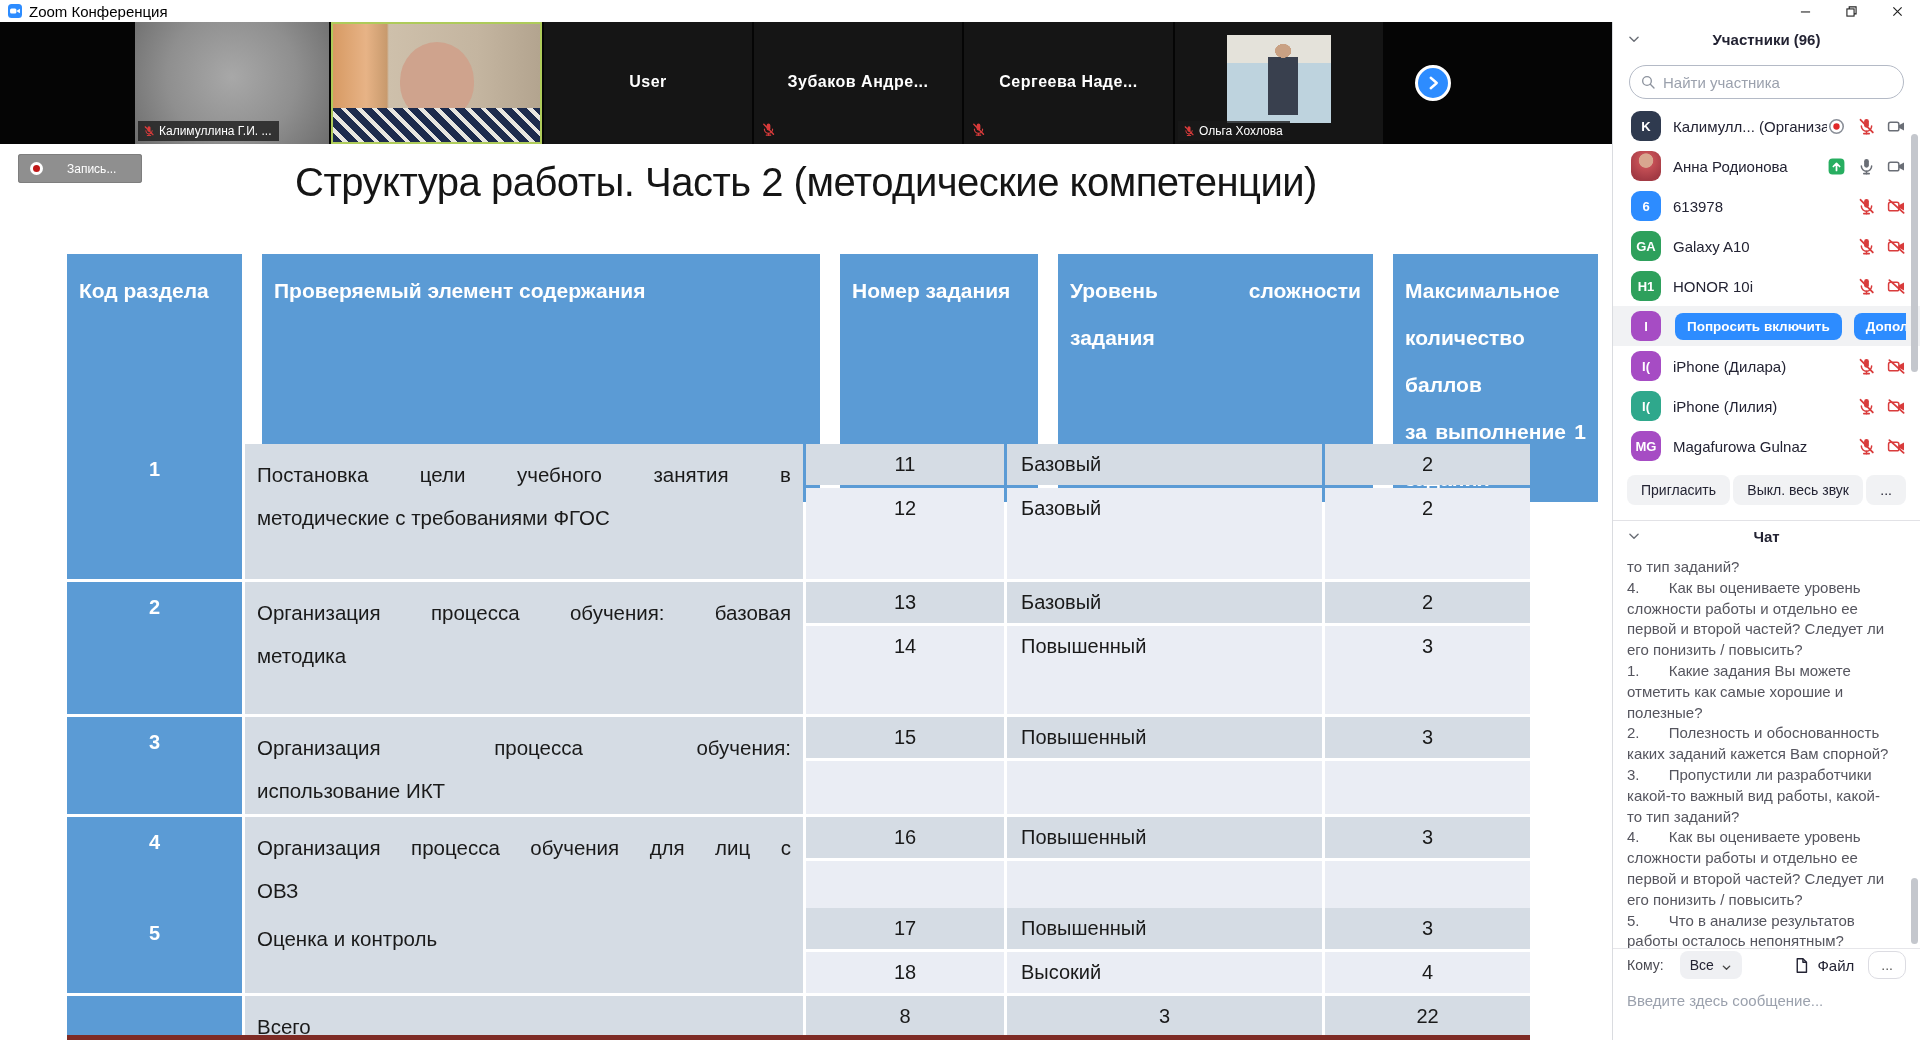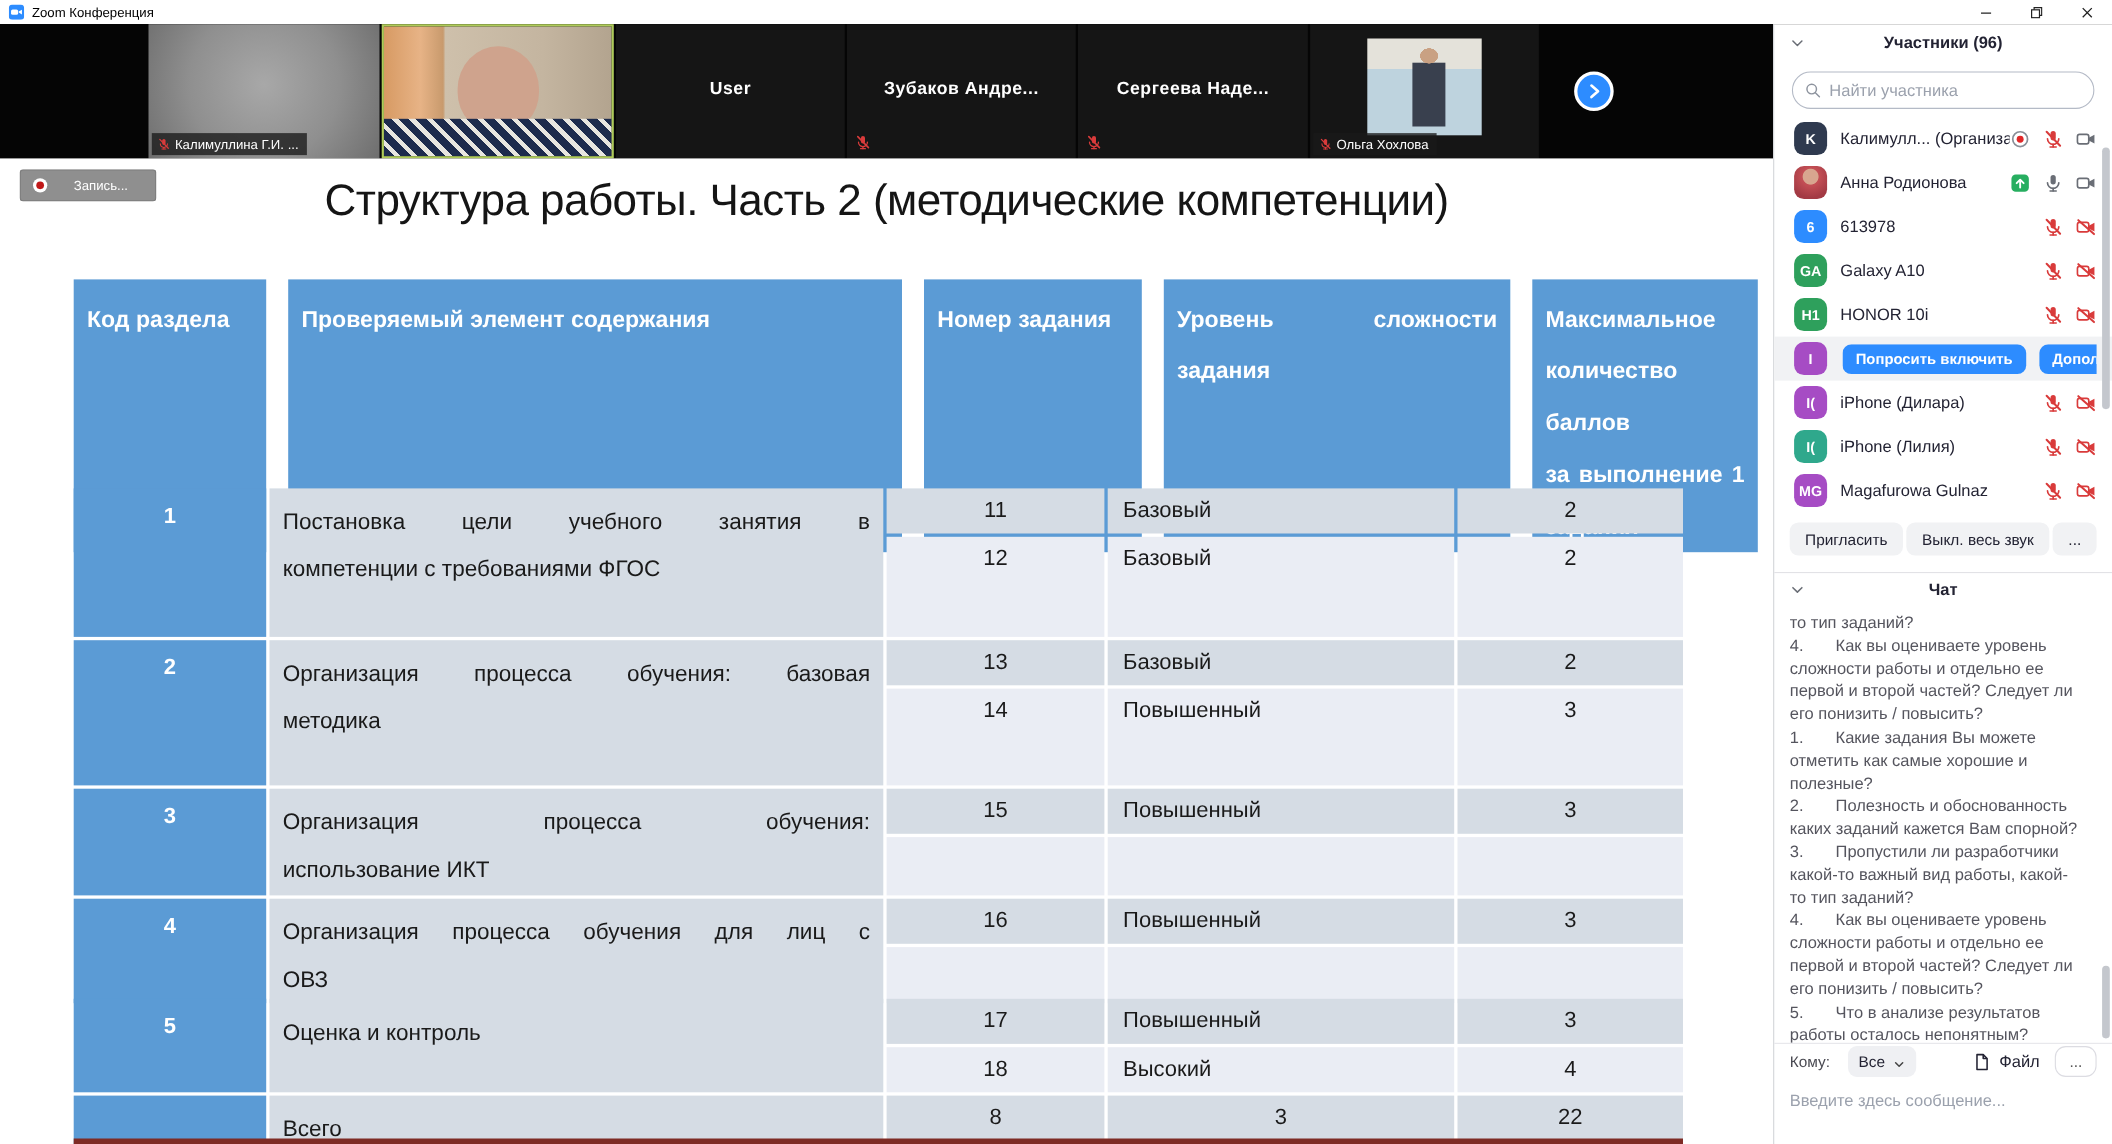--- a/index.html
+++ b/index.html
@@ -4,21 +4,21 @@
 <style>
   * { box-sizing: border-box; margin: 0; padding: 0; }
   html,body { width:1920px; height:1040px; overflow:hidden;
     font-family:"Liberation Sans","DejaVu Sans",sans-serif; background:#000; }
   .app { width:1920px; height:1040px; display:flex; flex-direction:column; }
 
   
   .titlebar { height:22px; background:#fff; display:flex; align-items:center; flex:0 0 auto; }
   .tb-logo { width:14px; height:14px; margin-left:8px; }
   .tb-logo svg { width:100%; height:100%; display:block; }
-  .tb-title { font-size:12px; color:#000; margin-left:7px; flex:1; }
+  .tb-title { font-size:15px; color:#000; margin-left:7px; flex:1; }
   .tb-btn { width:46px; height:22px; display:flex; align-items:center; justify-content:center; }
   .tb-btn svg { width:11px; height:11px; }
 
   
   .main { flex:1; display:flex; min-height:0; }
   .left { width:1612px; display:flex; flex-direction:column; background:#000; }
 
   
   .strip { height:122px; background:#050505; display:flex; align-items:stretch; padding-left:135px; gap:2px; flex:0 0 auto; }
   .tile { position:relative; height:122px; background:#151515; overflow:hidden; flex:0 0 auto; }
@@ -155,21 +155,21 @@
     <span class="tb-btn">
         <svg viewBox="0 0 12 12" stroke="#222" stroke-width="1.3">
           <path d="M1.5 1.5l9 9M10.5 1.5l-9 9"></path>
         </svg>
       </span>
   </div>
 
   <div class="main">
     <div class="left">
       <div class="strip" id="strip">
-          <div class="tile tile-gray" style="width: 210px;">
+          <div class="tile tile-gray" style="width: 194px;">
             <div class="tile-label">
               <span class="ic " style="width: 12px; height: 12px; color: var(--red);">
                 <svg viewBox="0 0 24 24" fill="none" stroke="currentColor" stroke-width="1.9" stroke-linecap="round">
                   <rect x="9" y="2.5" width="6" height="11" rx="3" fill="currentColor" stroke="none"></rect>
                   <path d="M5.5 11.5a6.5 6.5 0 0 0 13 0"></path>
                   <path d="M12 18v3"></path>
                   <path d="M8.5 21h7"></path>
                   <path d="M4.5 3.5 20 19.5" stroke-width="2.3"></path>
                 </svg>
               </span>
@@ -257,21 +257,21 @@
                 <div class="jl">Максимальное</div>
                 <div class="jl">количество баллов</div>
                 <div class="jl">за выполнение 1</div>
                 <div>задания</div>
               </div>
             </div>
             <div class="sec" style="height: 135px;">
               <div class="code">1</div>
               <div class="elem">
                 <div class="jl">Постановка цели учебного занятия в</div>
-                <div>компетенции с требованиями ФГОС</div>
+                <div>методические с требованиями ФГОС</div>
               </div>
               <div class="tasks">
                 <div class="task t-dark">
                   <div class="cnum">11</div>
                   <div class="clevel">Базовый</div>
                   <div class="cscore">2</div>
                 </div>
                 <div class="task t-light grow">
                   <div class="cnum">12</div>
                   <div class="clevel">Базовый</div>

